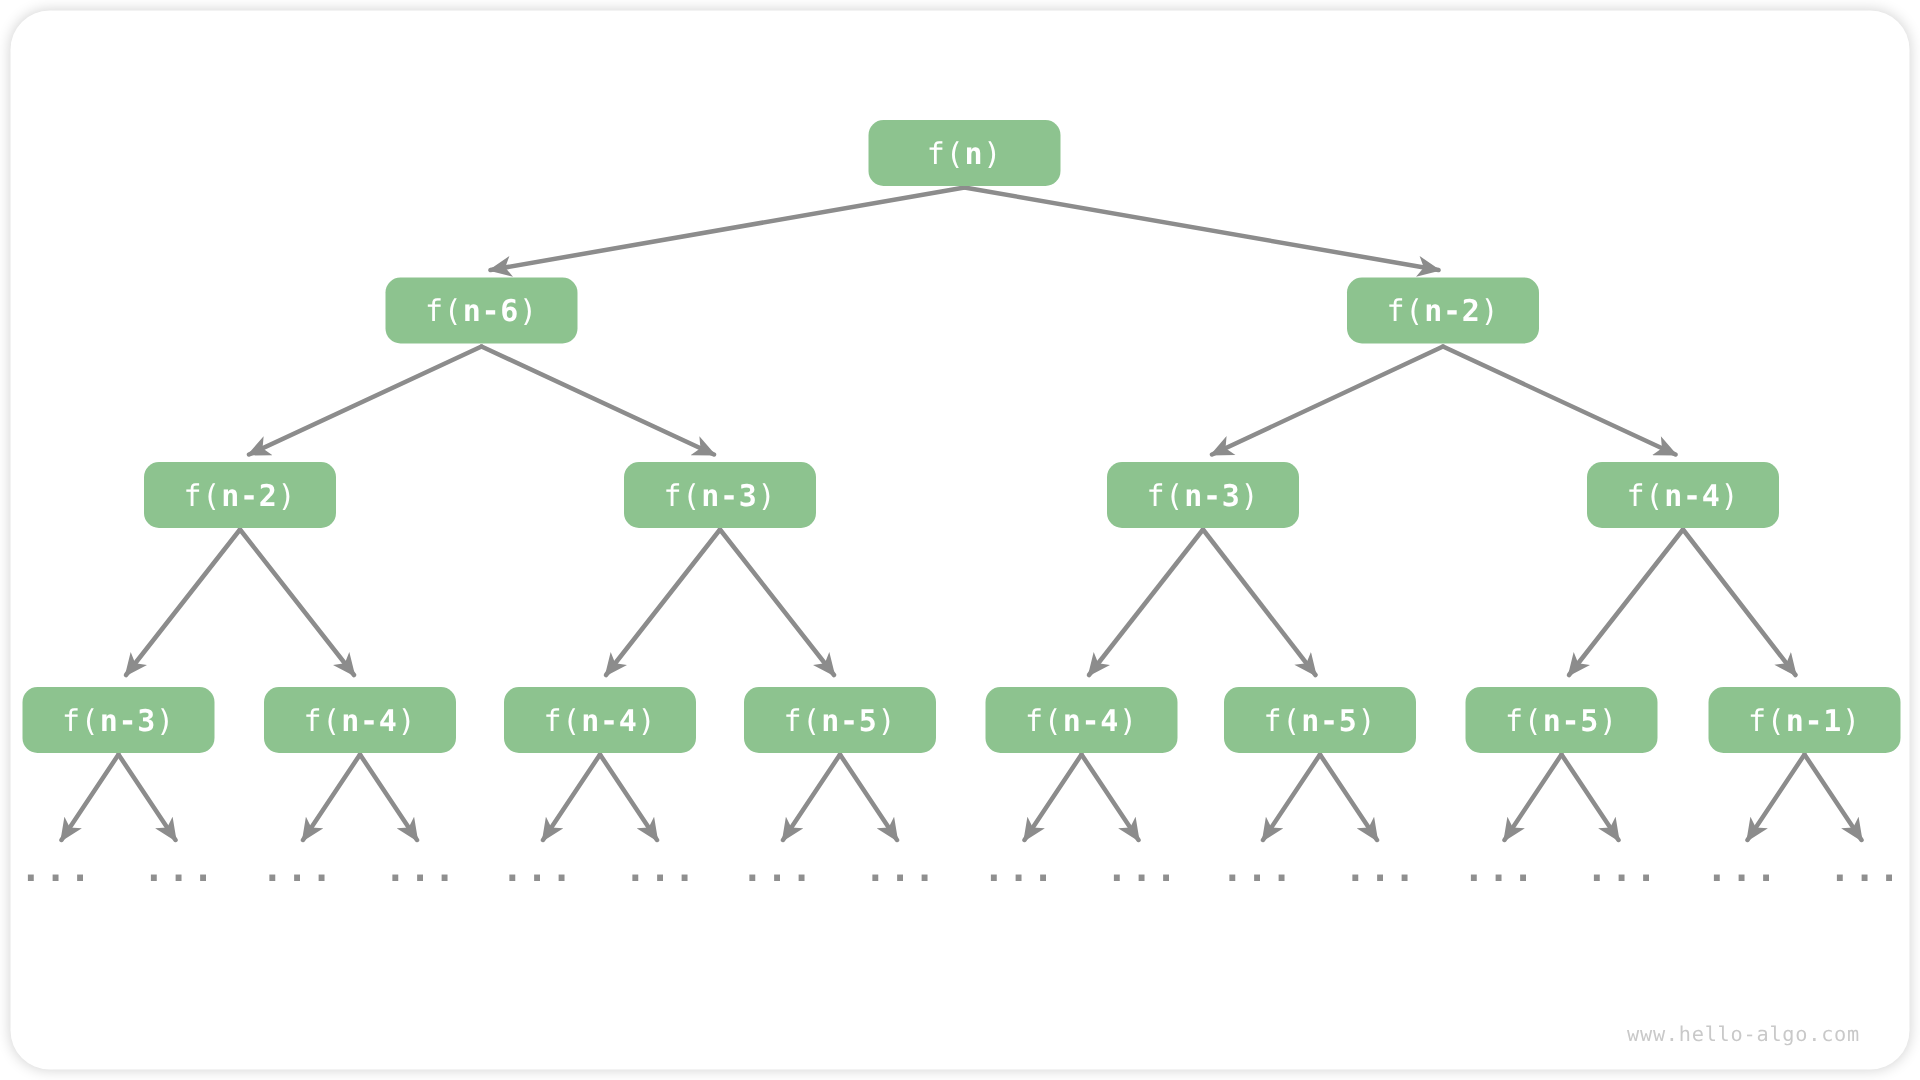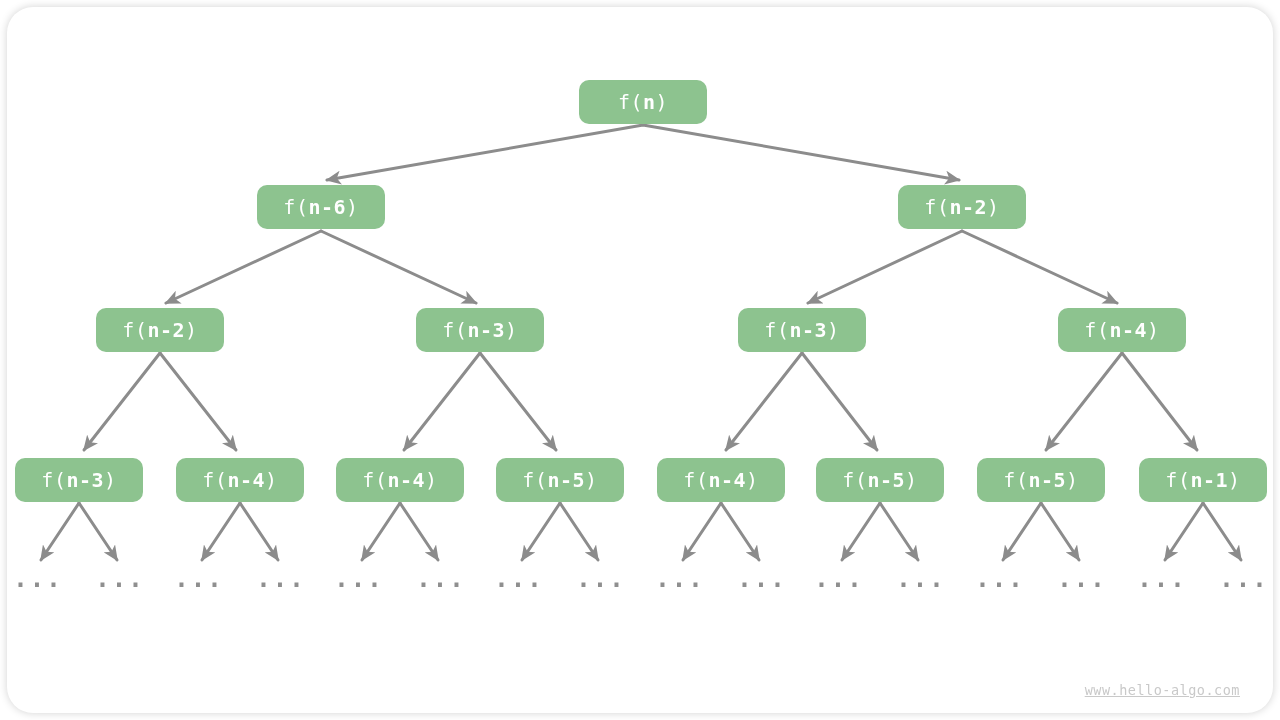--- a/index.html
+++ b/index.html
@@ -27,21 +27,21 @@
   }
   .node .na{font-weight:bold;}
   .node .np{font-weight:normal;}
   .dots{
     position:absolute;top:566px;width:70px;height:26px;line-height:26px;
     transform:translateX(-50%);text-align:center;color:var(--dots);
     font-size:24px;font-weight:bold;letter-spacing:2px;
   }
   .watermark{
     position:absolute;right:40px;bottom:22px;color:var(--watermark);
-    font-size:13.5px;letter-spacing:0.5px;text-decoration:underline;
+    font-size:13.5px;letter-spacing:0.5px;
   }
 </style>
 </head>
 <body>
 
 <div class="card"></div>
 
 <div class="layer">
 
   <svg class="edges" xmlns="http://www.w3.org/2000/svg">

